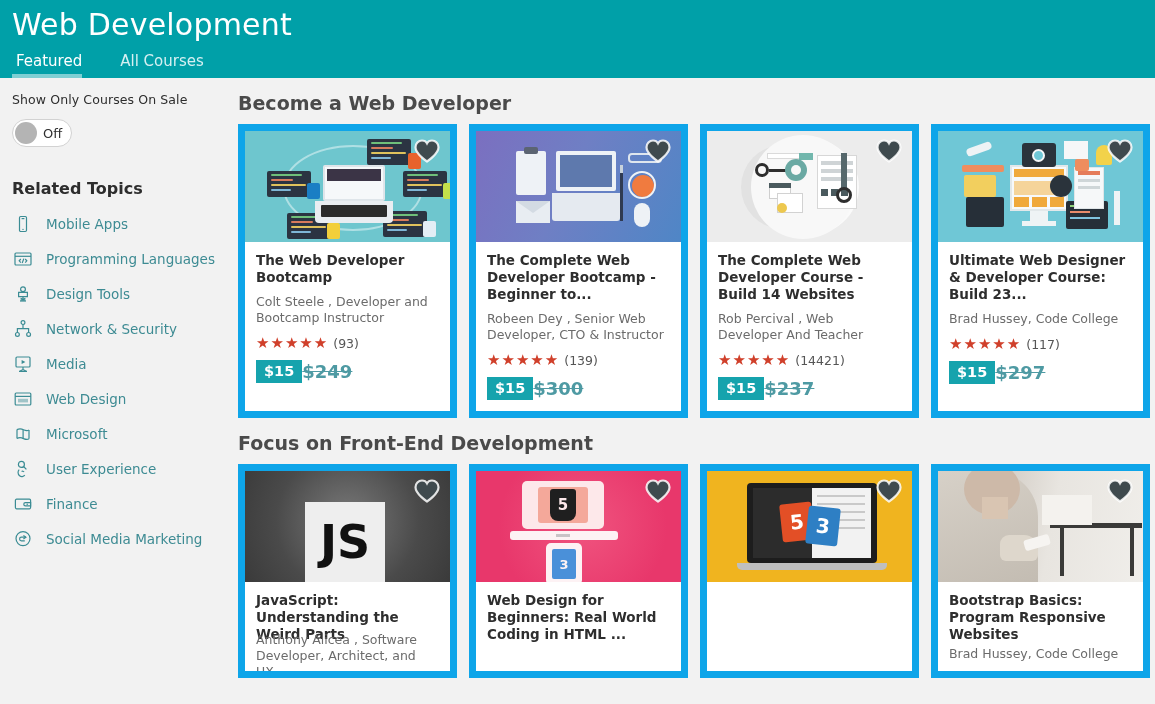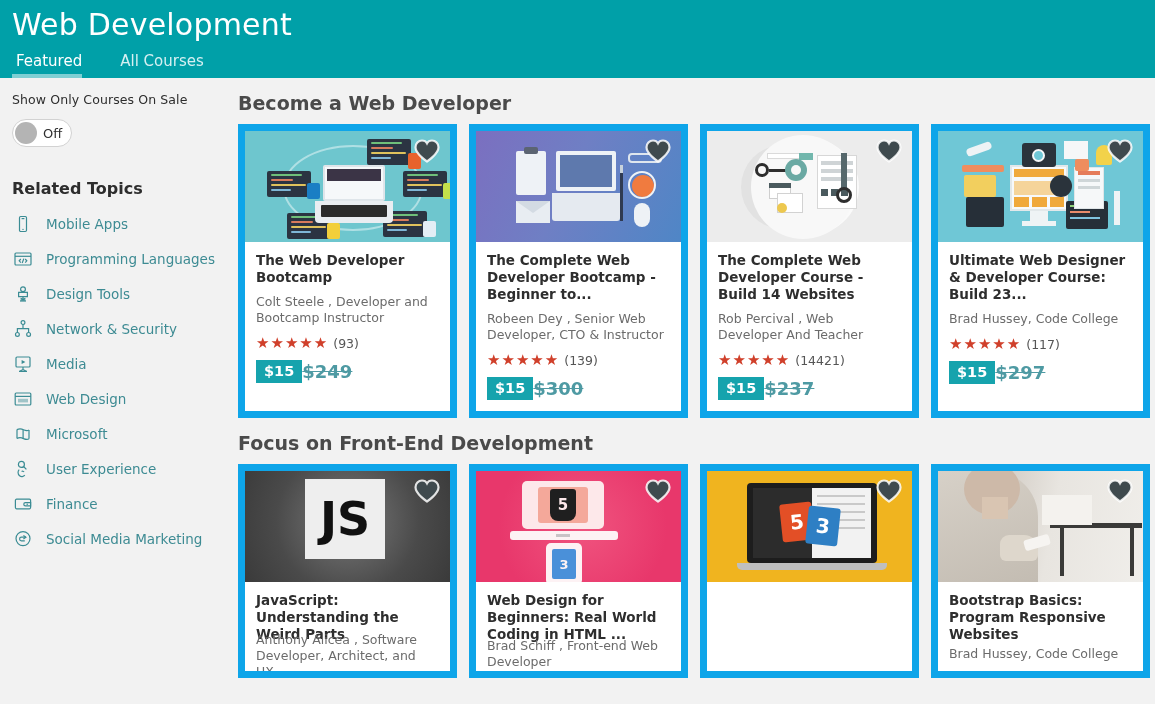--- a/index.html
+++ b/index.html
@@ -516,21 +516,21 @@
                   <span class="price-old">$297</span>
                 </div>
               </div>
             </div>
           </div>
           <div class="section-title">Focus on Front-End Development</div>
           <div class="card-row row2">
             <div class="card">
               <div class="thumb">
                 <div class="art" style="background: radial-gradient(circle at 50% 45%, rgb(122, 122, 122) 0%, rgb(74, 74, 74) 60%, rgb(58, 58, 58) 100%);">
-                  <div class="js-box" style="left:60px;top:8px;width:80px;height:80px;font-size:46px;">JS</div>
+                  <div class="js-box" style="left:60px;top:31px;width:80px;height:80px;font-size:46px;">JS</div>
                 </div>
                 <div class="heart"><svg viewBox="0 0 26 24" width="26" height="24">
                     <path d="M13 22.5 C13 22.5 1.5 15 1.5 8.3 C1.5 4.4 4.4 1.5 8 1.5 C10.4 1.5 12.2 2.8 13 4.3 C13.8 2.8 15.6 1.5 18 1.5 C21.6 1.5 24.5 4.4 24.5 8.3 C24.5 15 13 22.5 13 22.5 Z" fill="#3f4a4e" stroke="rgba(255,255,255,0.85)" stroke-width="2.2"></path>
                   </svg></div>
               </div>
               <div class="card-body">
                 <div class="card-title">JavaScript: Understanding the Weird Parts</div>
                 <div class="card-author">Anthony Alicea , Software Developer, Architect, and UX...</div>
               </div>
             </div>
@@ -544,21 +544,20 @@
                   <div style="position:absolute;left:80px;top:63px;width:14px;height:3px;background:#c9c2c6;"></div>
                   <div style="position:absolute;left:70px;top:72px;width:36px;height:42px;background:#fdf2f4;border-radius:5px;"></div>
                   <div style="position:absolute;left:76px;top:78px;width:24px;height:30px;background:#4a90d9;border-radius:2px;display:flex;align-items:center;justify-content:center;color:#fdf2f4;font-weight:bold;font-size:13px;">3</div>
                 </div>
                 <div class="heart"><svg viewBox="0 0 26 24" width="26" height="24">
                     <path d="M13 22.5 C13 22.5 1.5 15 1.5 8.3 C1.5 4.4 4.4 1.5 8 1.5 C10.4 1.5 12.2 2.8 13 4.3 C13.8 2.8 15.6 1.5 18 1.5 C21.6 1.5 24.5 4.4 24.5 8.3 C24.5 15 13 22.5 13 22.5 Z" fill="#3f4a4e" stroke="rgba(255,255,255,0.85)" stroke-width="2.2"></path>
                   </svg></div>
               </div>
               <div class="card-body">
                 <div class="card-title">Web Design for Beginners: Real World Coding in HTML ...</div>
-                <div class="card-author">Brad Schiff , Front-end Web Developer</div>
               </div>
             </div>
             <div class="card">
               <div class="thumb">
                 <div class="art" style="background: rgb(240, 180, 31);">
                   <div style="position:absolute;left:40px;top:12px;width:130px;height:80px;background:#1d1d1d;border-radius:4px;"></div>
                   <div style="position:absolute;left:46px;top:17px;width:118px;height:70px;background:#2c2c2c;"></div>
                   <div style="position:absolute;left:105px;top:17px;width:59px;height:70px;background:#f2f2f2;"></div>
                   <div style="position:absolute;left:110px;top:24px;width:48px;height:2px;background:#c9c9c9;"></div>
                   <div style="position:absolute;left:110px;top:32px;width:48px;height:2px;background:#c9c9c9;"></div>

